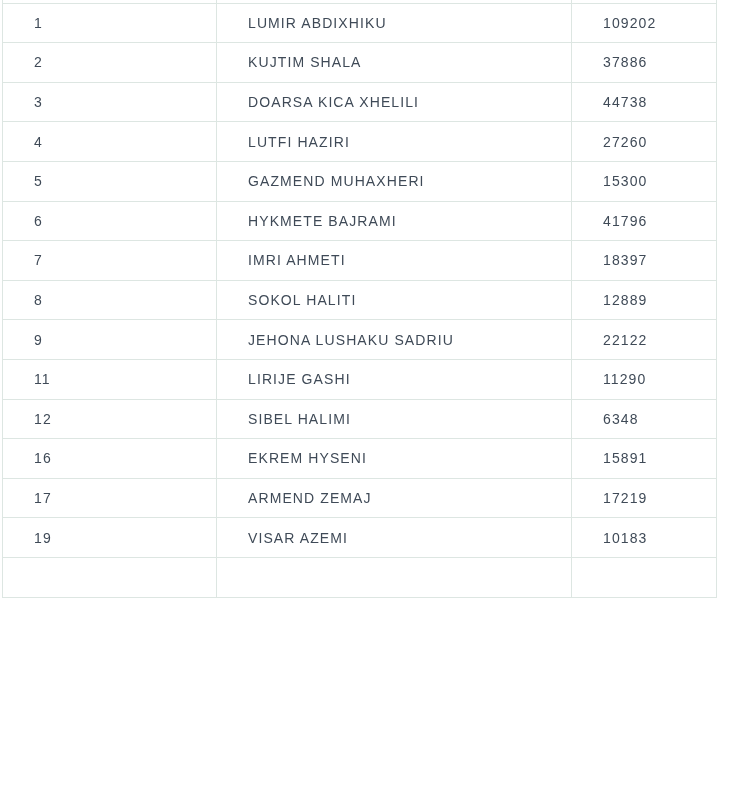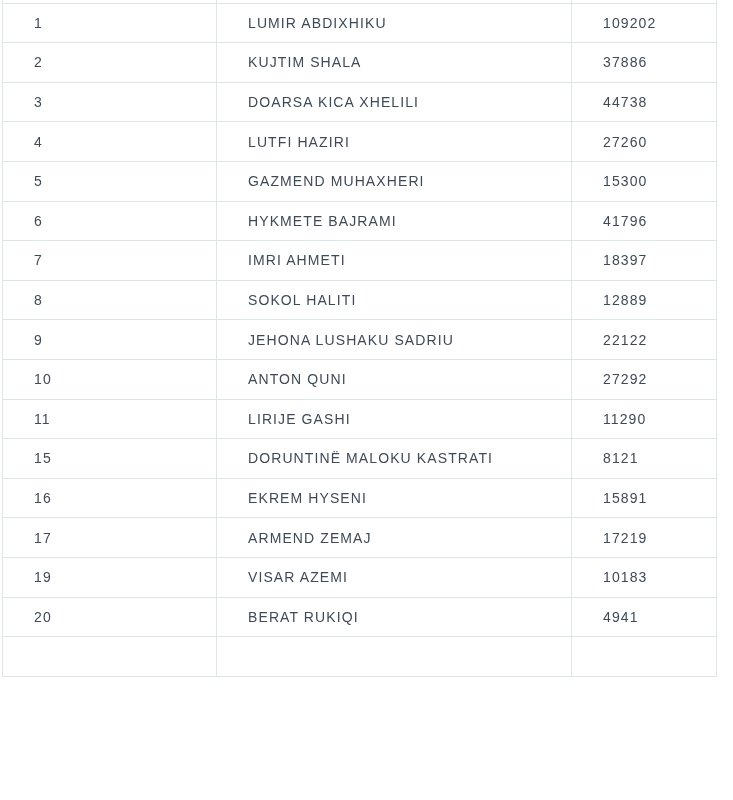--- a/index.html
+++ b/index.html
@@ -97,54 +97,44 @@
           <td>8</td>
           <td>SOKOL HALITI</td>
           <td>12889</td>
         </tr>
         <tr>
           <td>9</td>
           <td>JEHONA LUSHAKU SADRIU</td>
           <td>22122</td>
         </tr>
         <tr>
-          <td>10</td>
-          <td>ANTON QUNI</td>
-          <td>27292</td>
-        </tr>
-        <tr>
           <td>11</td>
           <td>LIRIJE GASHI</td>
           <td>11290</td>
         </tr>
         <tr>
-          <td>15</td>
-          <td>DORUNTINË MALOKU KASTRATI</td>
-          <td>8121</td>
+          <td>12</td>
+          <td>SIBEL HALIMI</td>
+          <td>6348</td>
         </tr>
         <tr>
           <td>16</td>
           <td>EKREM HYSENI</td>
           <td>15891</td>
         </tr>
         <tr>
           <td>17</td>
           <td>ARMEND ZEMAJ</td>
           <td>17219</td>
         </tr>
         <tr>
           <td>19</td>
           <td>VISAR AZEMI</td>
           <td>10183</td>
         </tr>
-        <tr>
-          <td>20</td>
-          <td>BERAT RUKIQI</td>
-          <td>4941</td>
-        </tr>
         <tr class="partial-row">
           <td></td>
           <td></td>
           <td></td>
         </tr>
       </tbody>
   </table>
 </div>
 
 </body></html>

